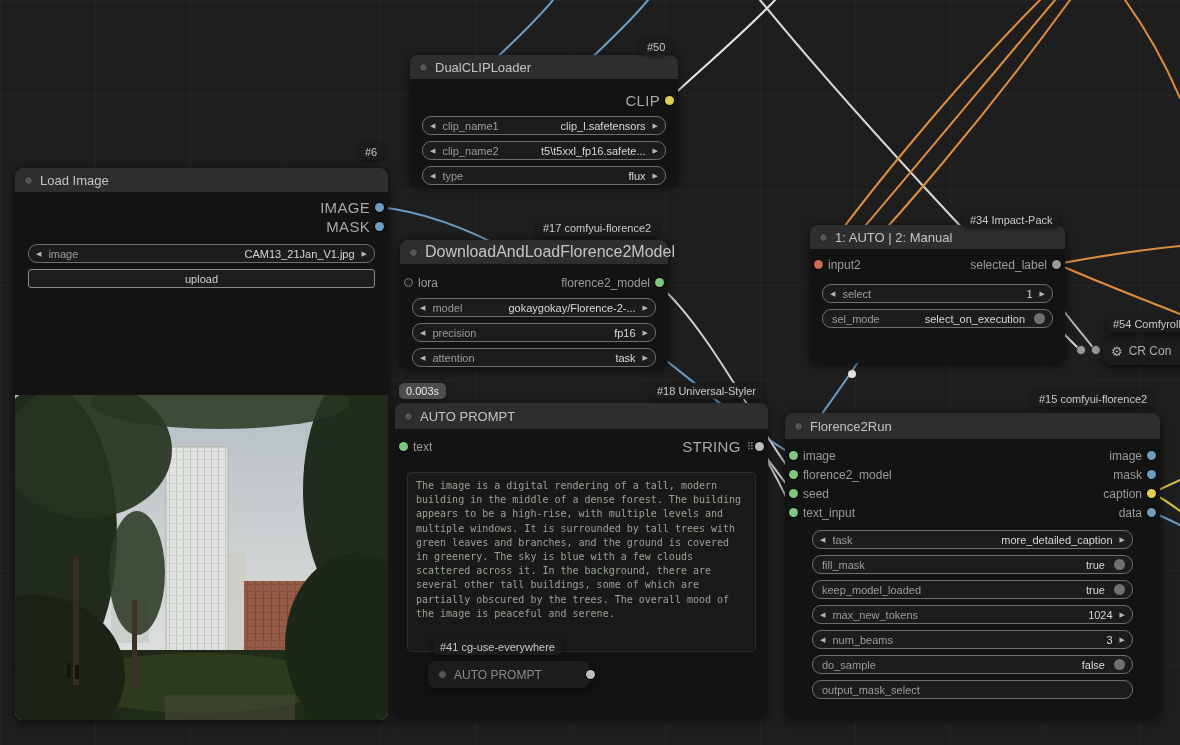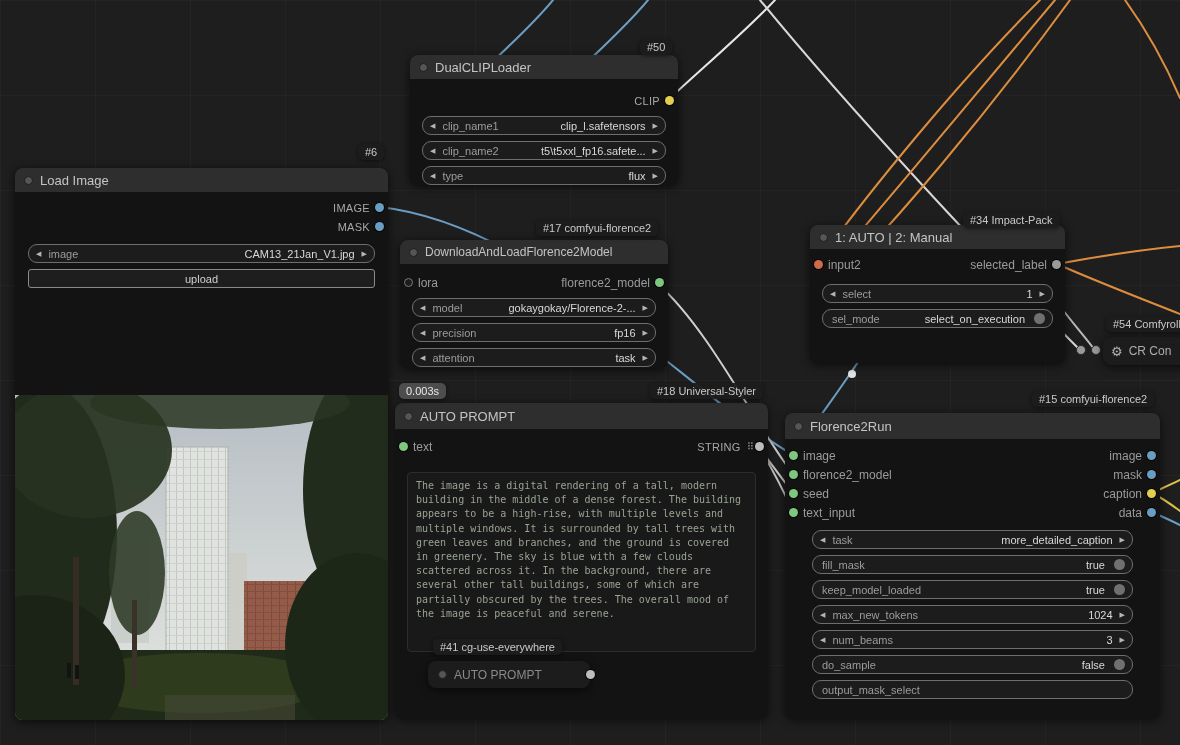--- a/index.html
+++ b/index.html
@@ -21,21 +21,21 @@
     height:24px;background:#2e2e2e;border-radius:8px 8px 0 0;
     display:flex;align-items:center;gap:7px;padding:0 9px;
     color:#c4c4c4;font-size:13px;white-space:nowrap;
   }
   .ntitle.big{height:26px;}
   .cdot{width:7px;height:7px;border-radius:50%;background:#555;border:1px solid #1d1d1d;flex:0 0 auto;}
   .slots{padding-top:6px;}
   .srow{height:19px;position:relative;display:flex;align-items:center;font-size:12px;color:#9b9b9b;}
   .srow .in-label{margin-left:18px;}
   .srow .out-label{margin-left:auto;margin-right:18px;}
-  .srow .out-label.caps{font-size:11px;letter-spacing:.3px;color:#a8a8a8;}
+  .srow .out-label.caps{font-size:15px;letter-spacing:.3px;color:#a8a8a8;}
   .sdot{width:9px;height:9px;border-radius:50%;position:absolute;top:5px;box-shadow:0 0 0 1px rgba(0,0,0,.7);}
   .sdot.in{left:4px;}
   .sdot.out{right:4px;}
   .sdot.blue{background:#6b9dc2;}
   .sdot.green{background:#7fc77f;}
   .sdot.yellow{background:#e3cf4f;}
   .sdot.orange{background:#e89c3c;}
   .sdot.coral{background:#cf6a4c;}
   .sdot.gray{background:#9a9a9a;}
   .sdot.lightgray{background:#bdbdbd;}
@@ -218,21 +218,21 @@
     </div>
     <div class="widget">
       <span class="arrow">◀</span>
       <span class="wlabel">type</span>
       <span class="wvalue">flux</span>
       <span class="arrow">▶</span>
     </div>
   </div>
 
   <div class="node" id="node-florence-loader">
-    <div class="ntitle" style="font-size:12px;">
+    <div class="ntitle" style="font-size:16px;">
       <span class="cdot"></span>
       <span>DownloadAndLoadFlorence2Model</span>
     </div>
     <div class="slots">
       <div class="srow">
         <span class="sdot in hollow"></span>
         <span class="in-label">lora</span>
         <span class="out-label">florence2_model</span>
         <span class="sdot out green"></span>
       </div>

